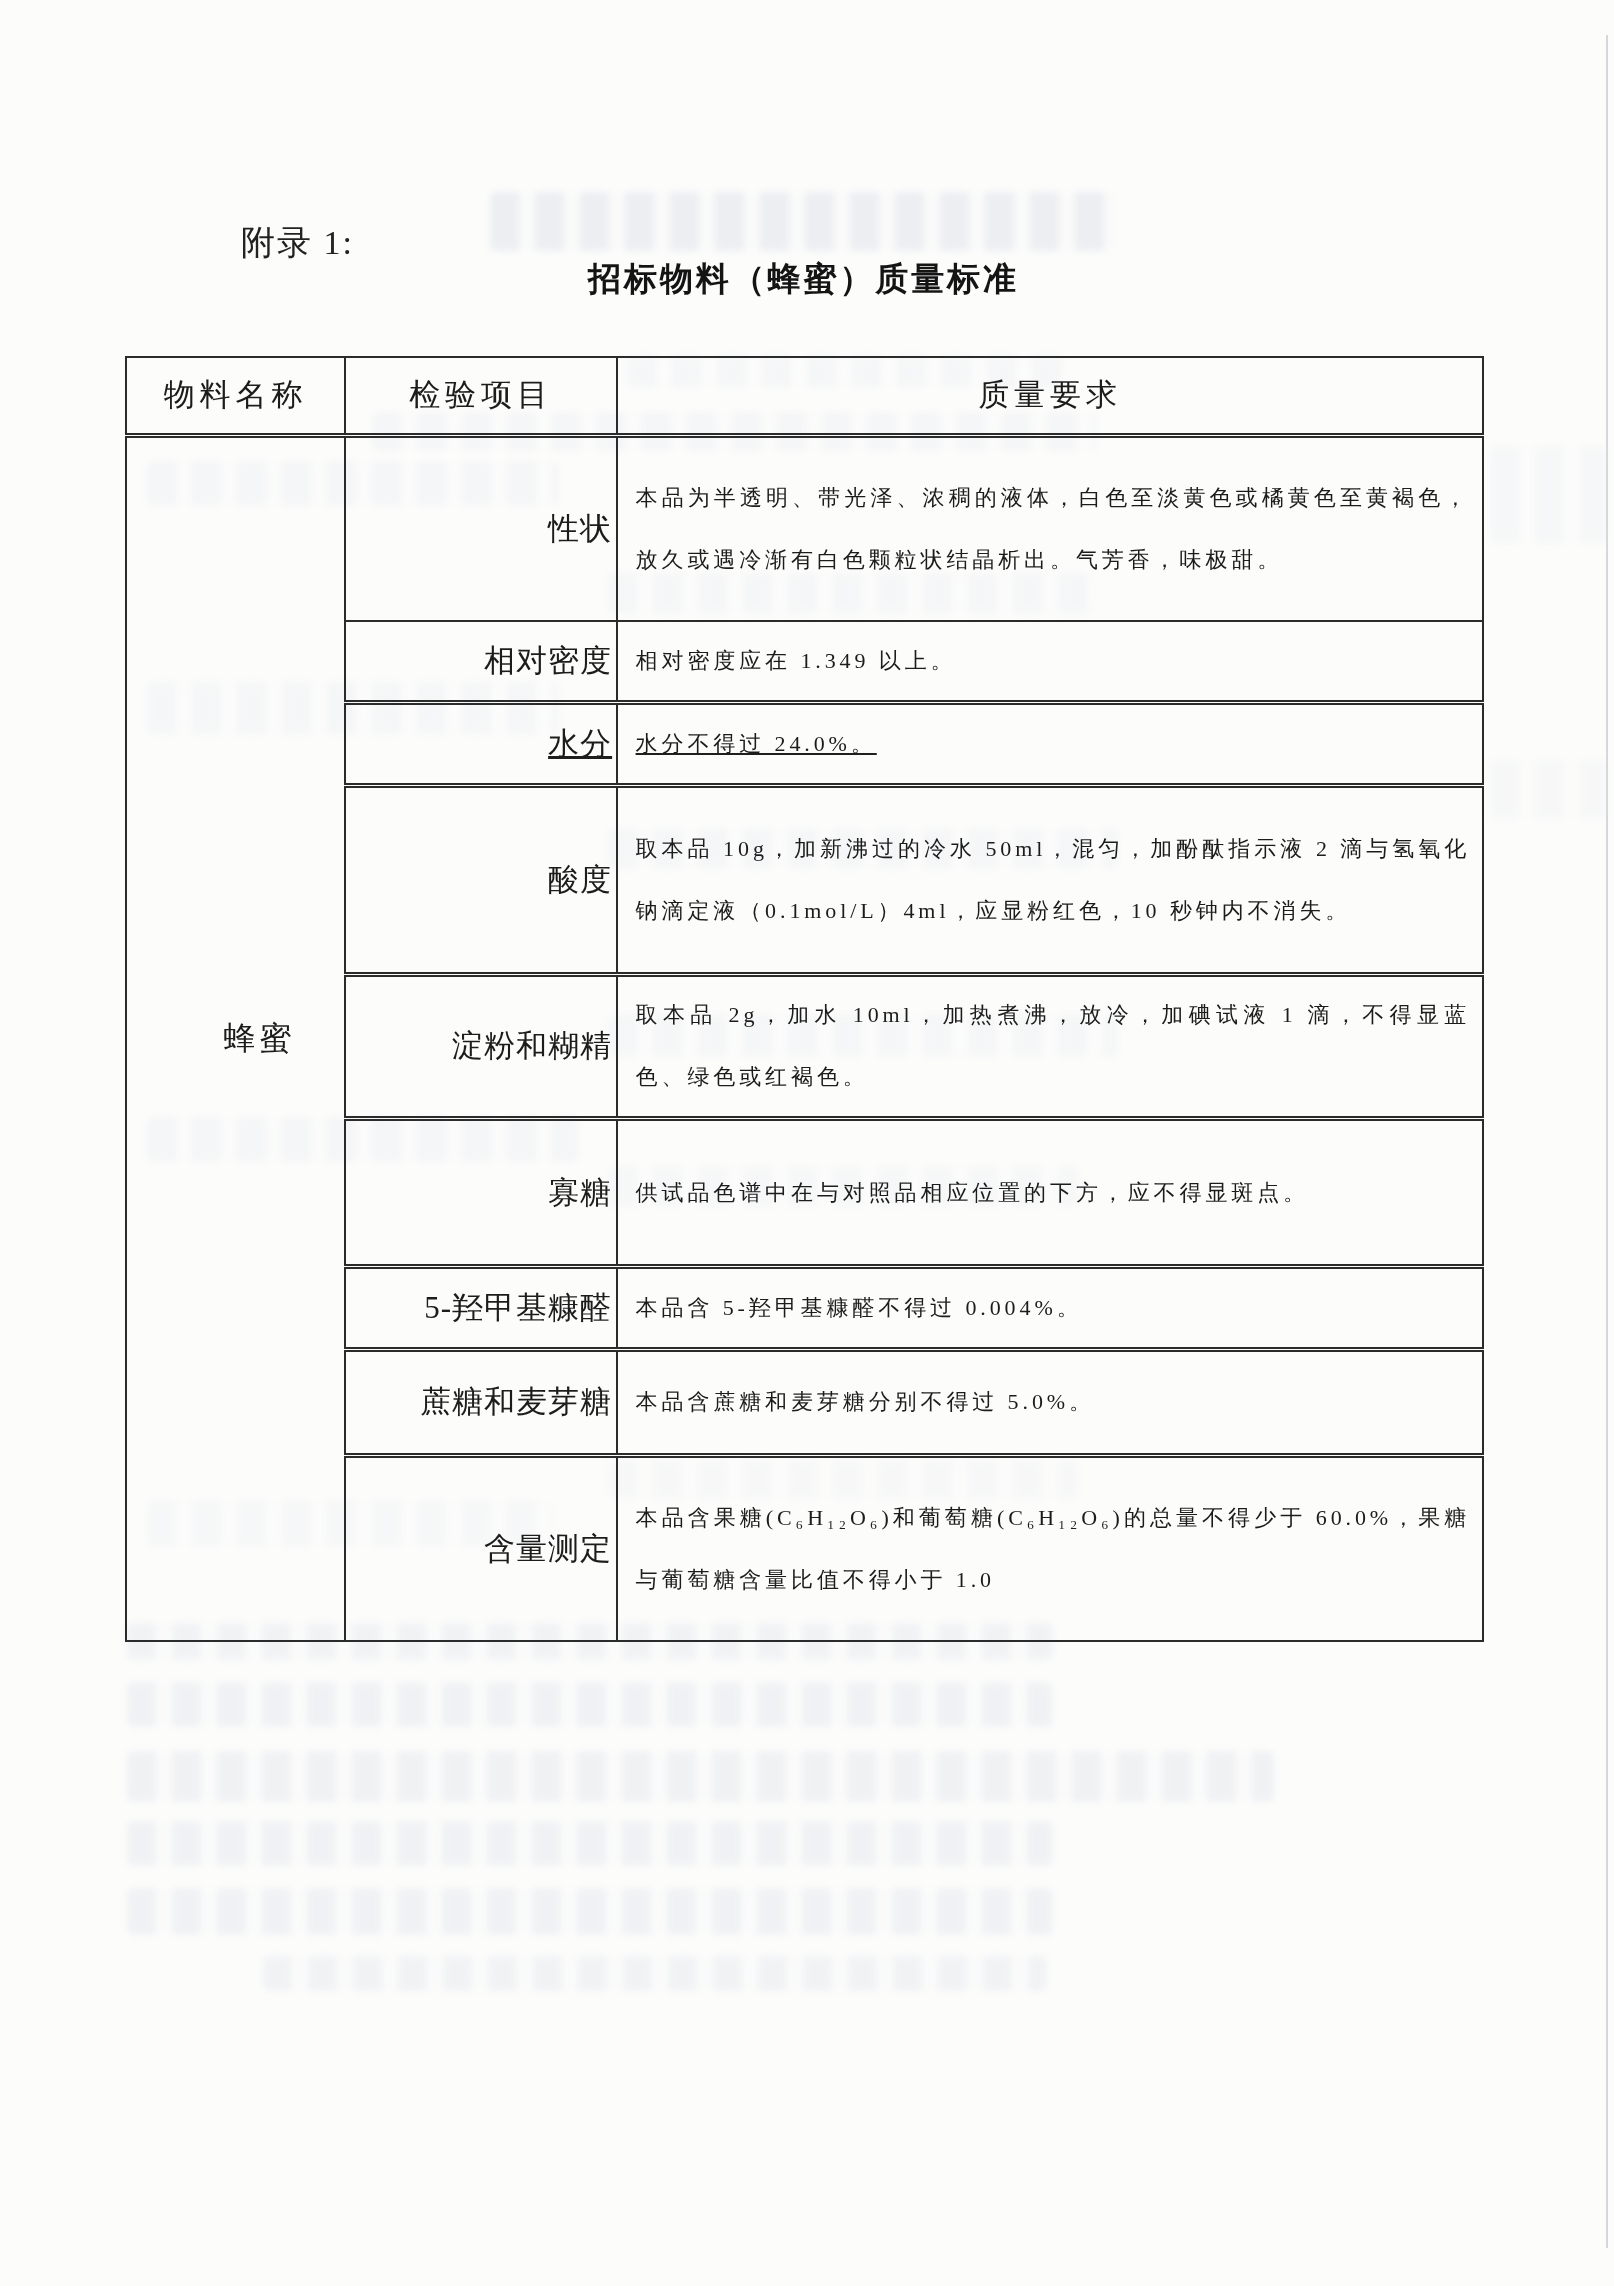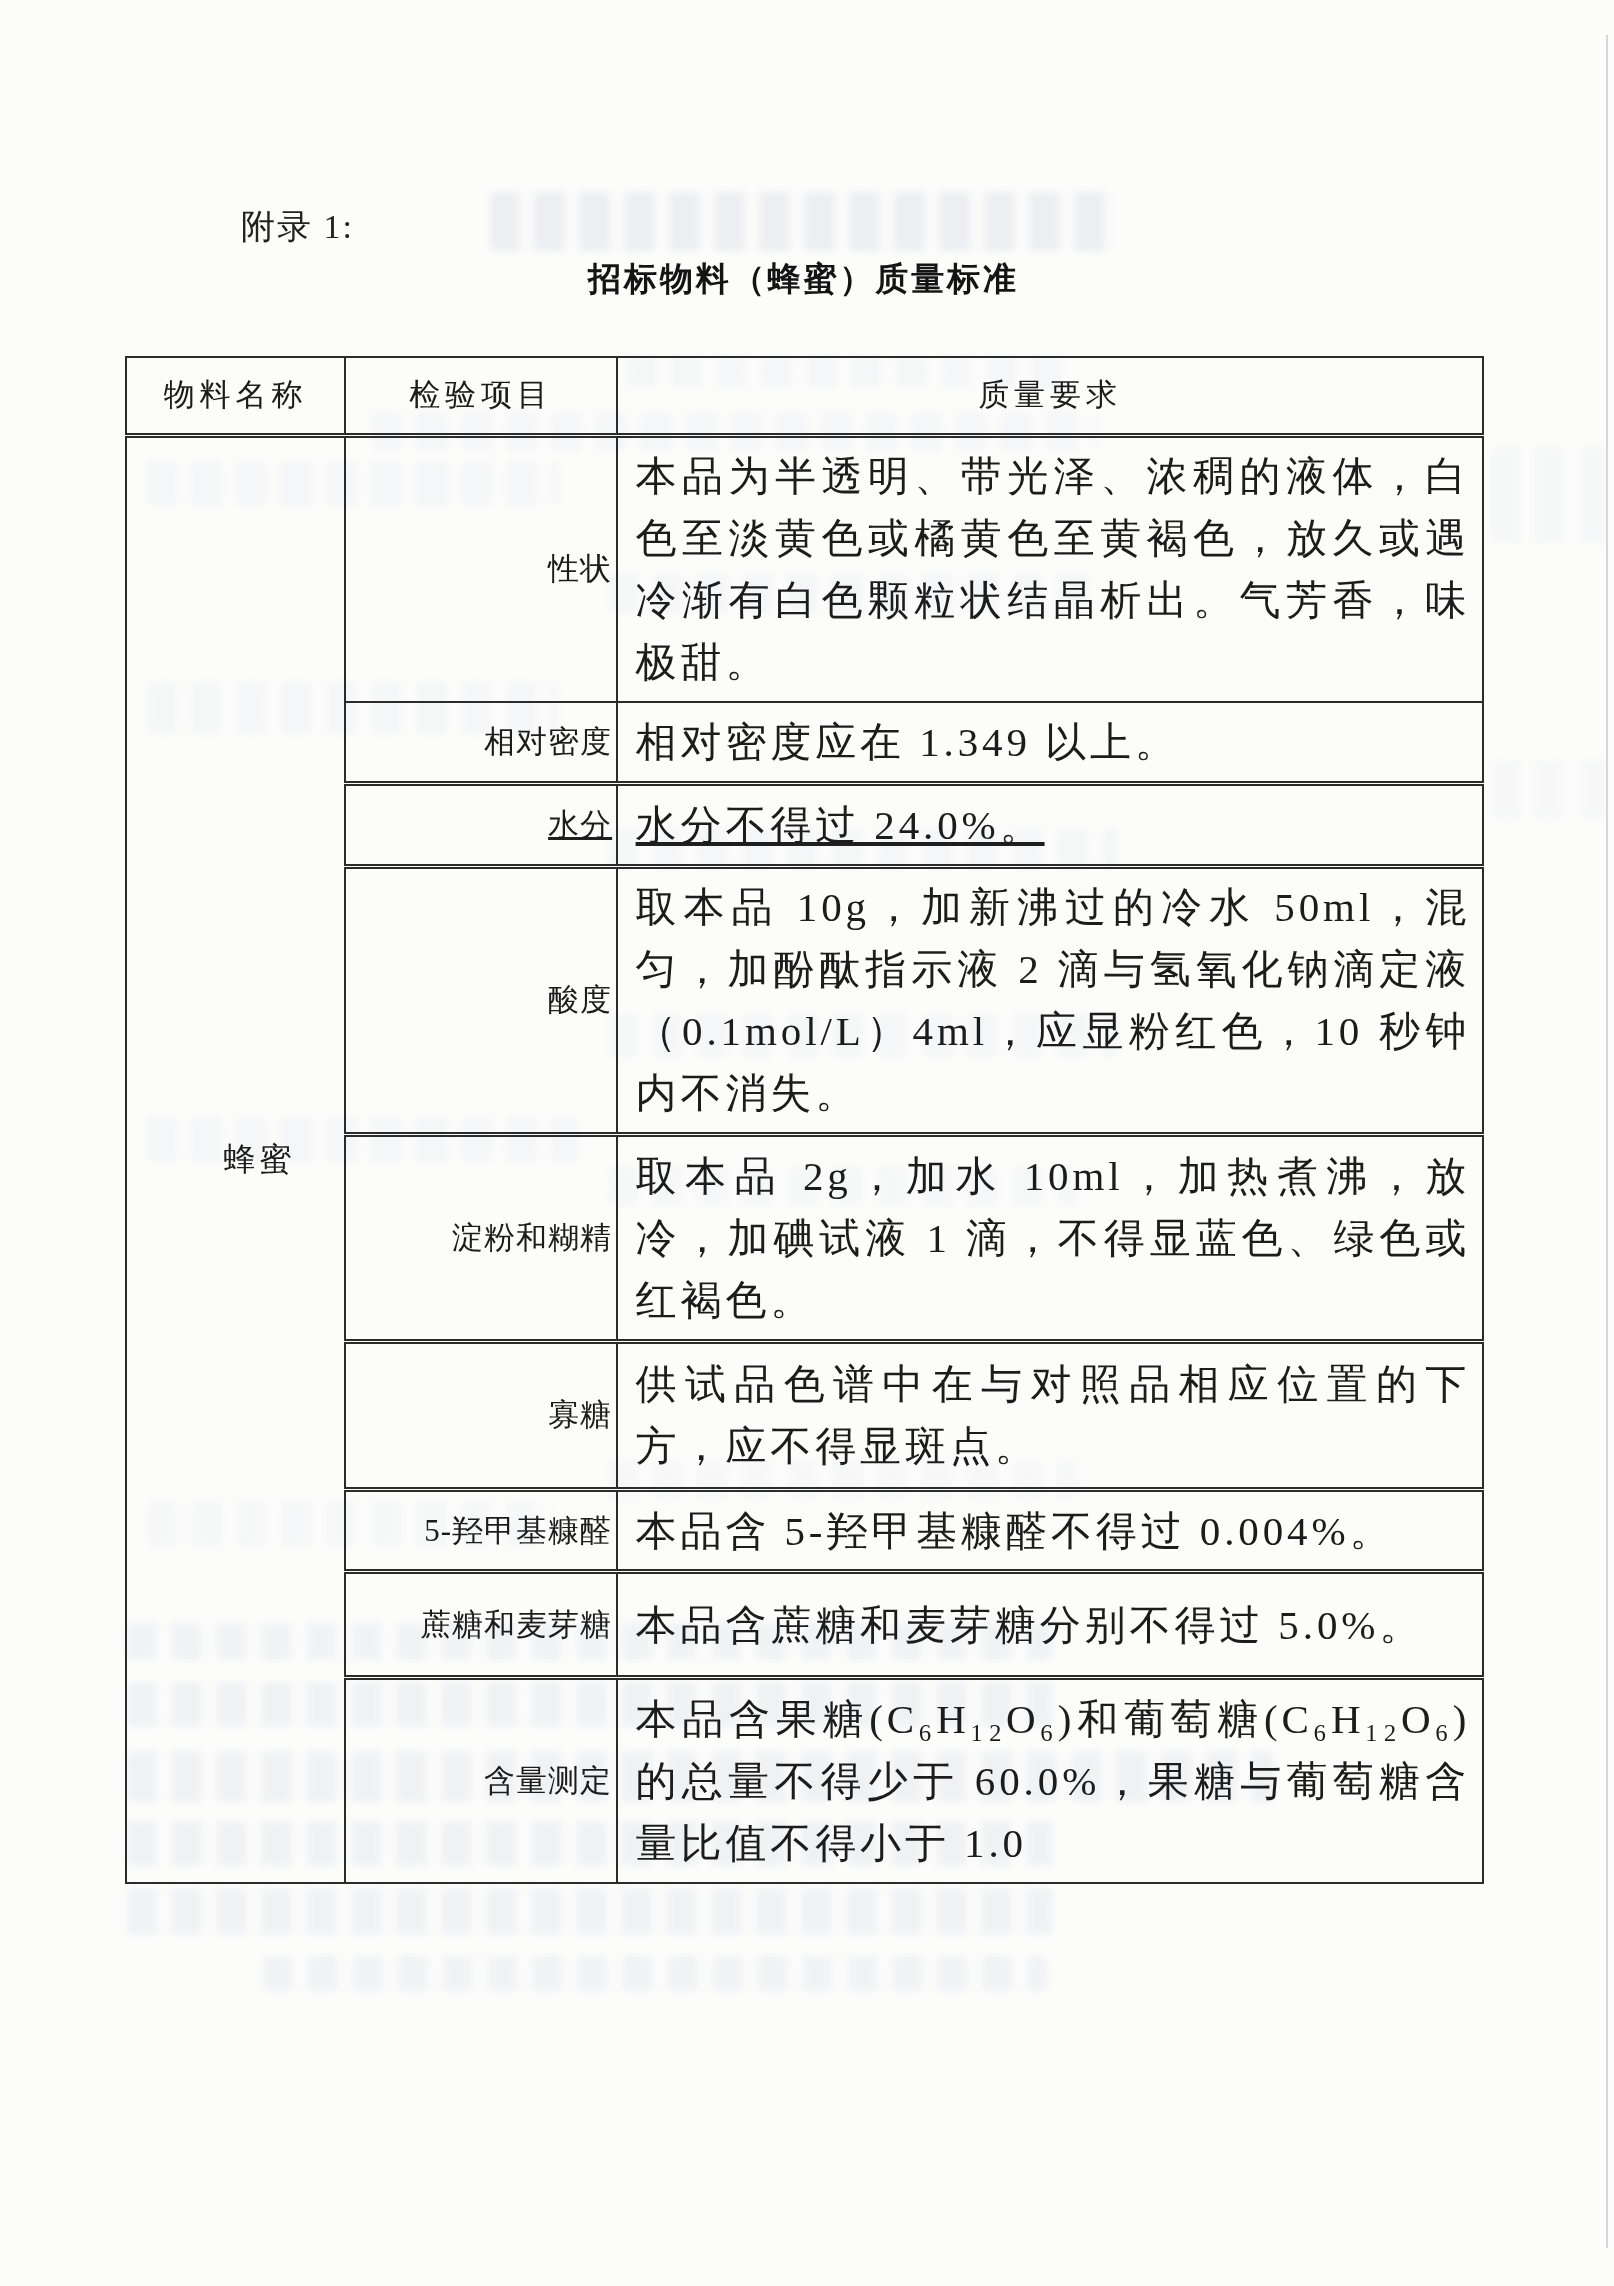--- a/index.html
+++ b/index.html
@@ -14,21 +14,21 @@
     height: 2287px;
     background: #fcfcfb;
     overflow: hidden;
     color: #1f1f1f;
   }
 
   
   .appendix {
     position: absolute;
     left: 241px;
-    top: 204px;
+    top: 220px;
     font-size: 34px;
     letter-spacing: 2px;
     color: #222;
   }
   .title {
     position: absolute;
     left: 125px;
     top: 257px;
     width: 1357px;
     text-align: center;
@@ -78,21 +78,21 @@
     letter-spacing: 3.9px;
     padding-left: 48px;
   }
   .qtable td.item {
     text-align: right;
     font-size: 31px;
     letter-spacing: 1px;
     padding: 0 3.9px;
   }
   .qtable td.req {
-    font-size: 41px;
+    font-size: 22px;
     letter-spacing: 3.9px;
     line-height: 62px;
     text-align: justify;
     padding: 7.8px 11.8px 7.8px 17.6px;
     border-radius: 23px;
   }
 
   tr.r0 { height: 186px; }
   tr.r1 { height: 73px;  }
   tr.r2 { height: 83px; text-decoration: underline;  }

